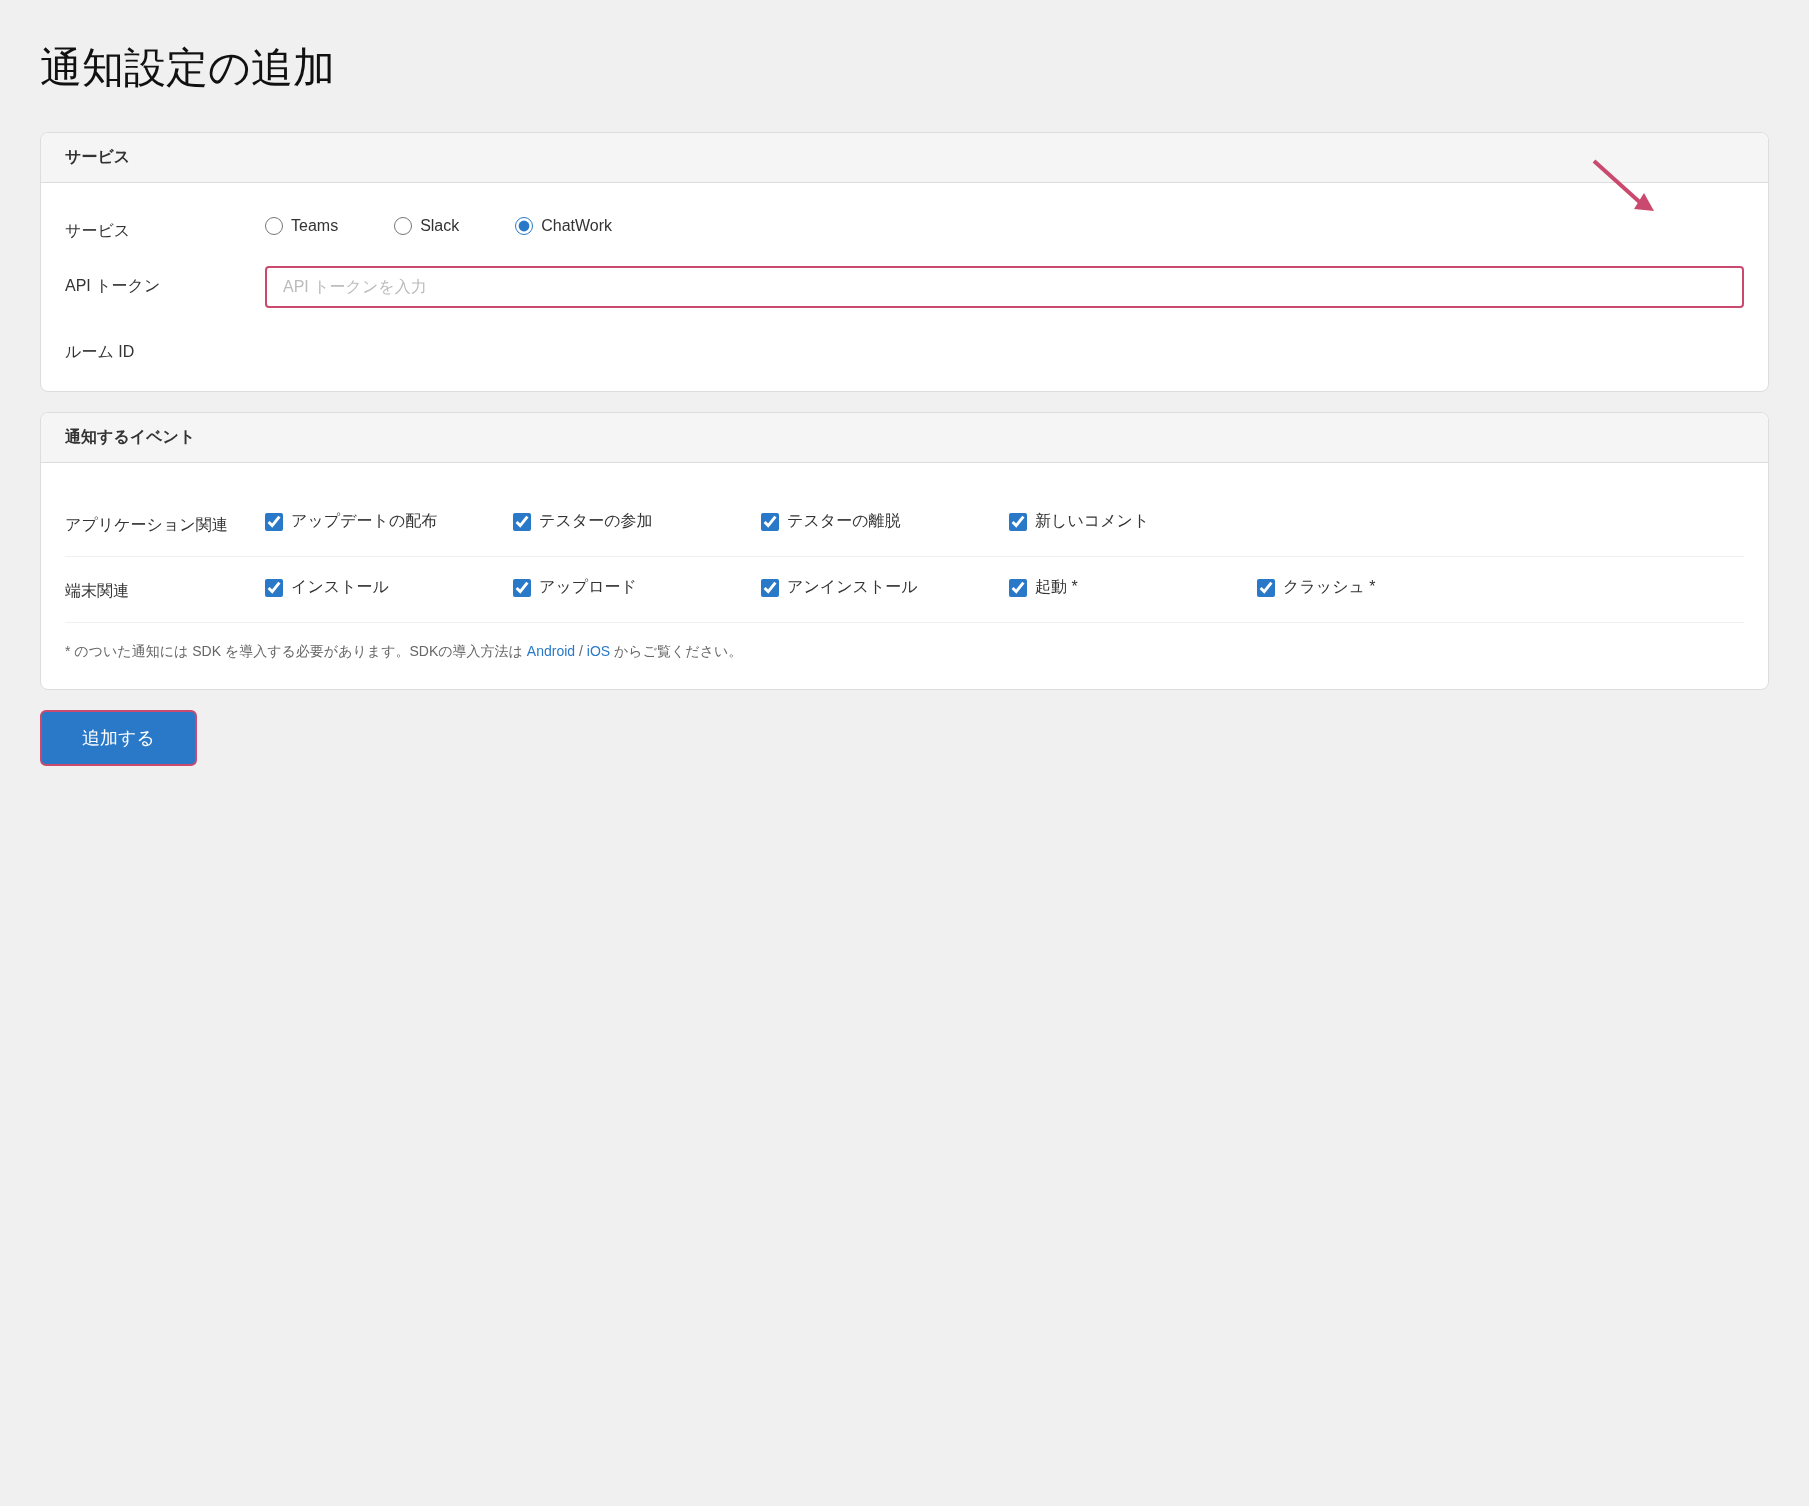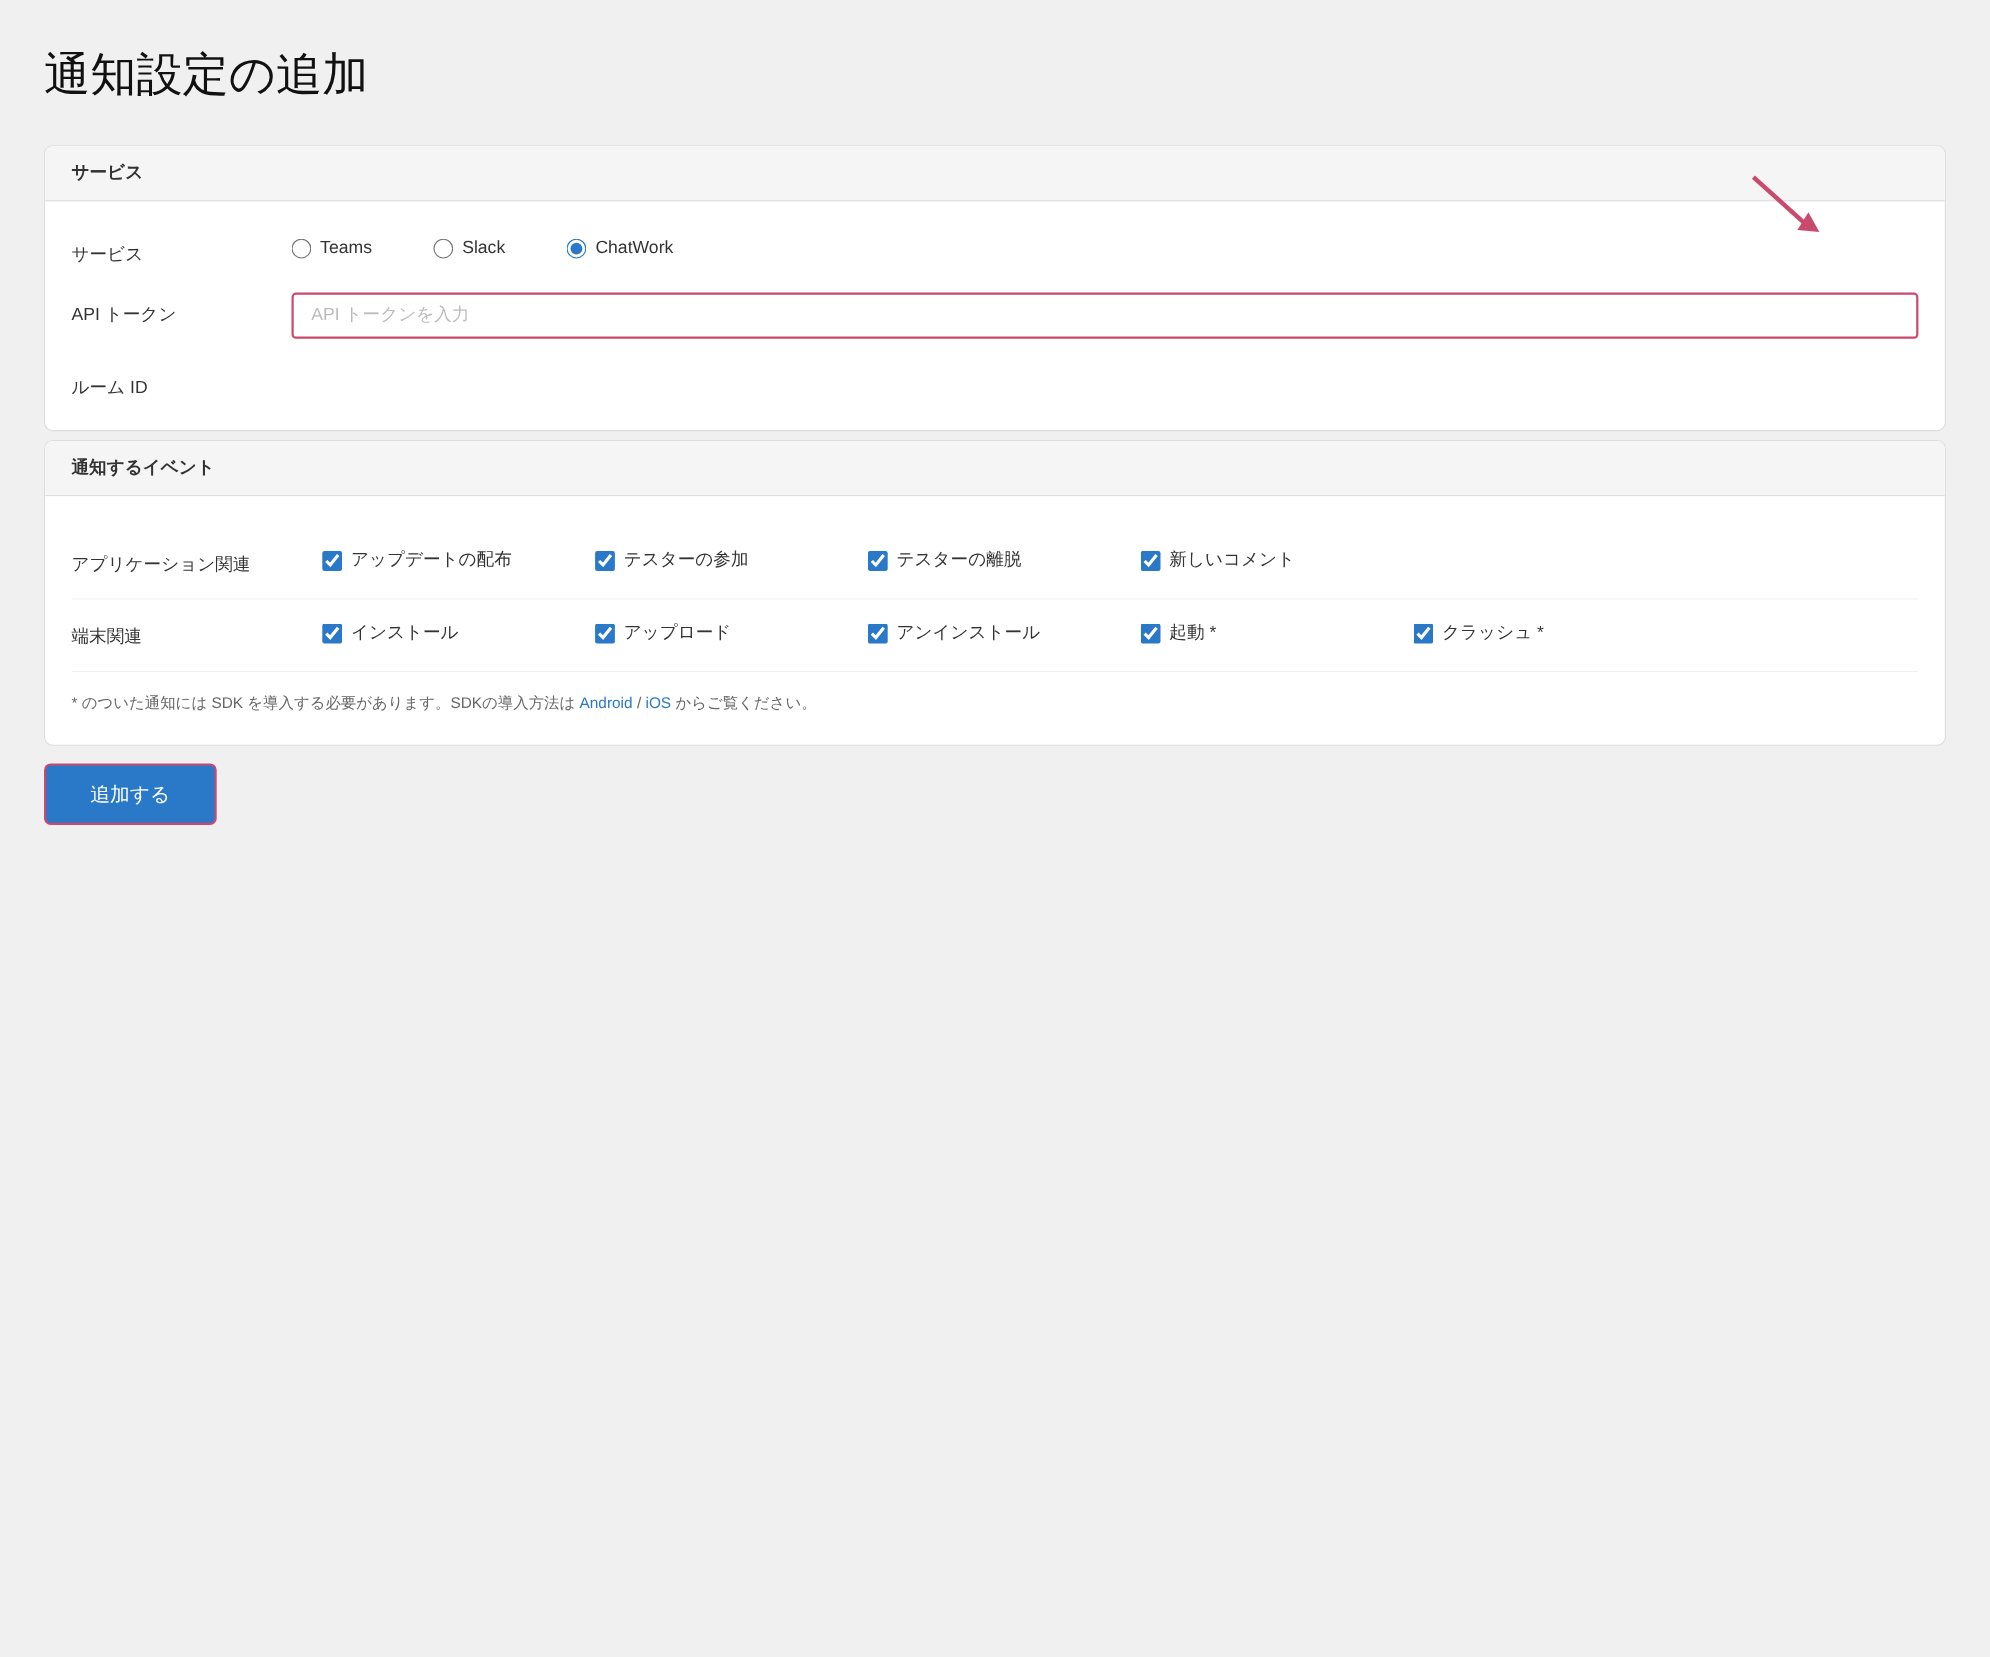--- a/index.html
+++ b/index.html
@@ -13,21 +13,21 @@
     .page-title {
       font-size: 42px;
       font-weight: normal;
       margin-bottom: 36px;
       color: #111;
     }
     .section-card {
       background: #fff;
       border: 1px solid #ddd;
       border-radius: 8px;
-      margin-bottom: 8px;
+      margin-bottom: 20px;
       overflow: hidden;
     }
     .section-header {
       background: #f5f5f5;
       border-bottom: 1px solid #ddd;
       padding: 14px 24px;
       font-size: 16px;
       font-weight: 600;
       color: #333;
     }
@@ -87,21 +87,20 @@
     }
     .text-input::placeholder {
       color: #bbb;
     }
     
     .events-row {
       display: flex;
       align-items: flex-start;
       padding: 20px 0;
       border-bottom: 1px solid #f0f0f0;
-      gap: 28px;
     }
     .events-row:last-of-type {
       border-bottom: none;
     }
     .events-label {
       width: 200px;
       min-width: 200px;
       font-size: 16px;
       font-weight: 500;
       color: #333;

